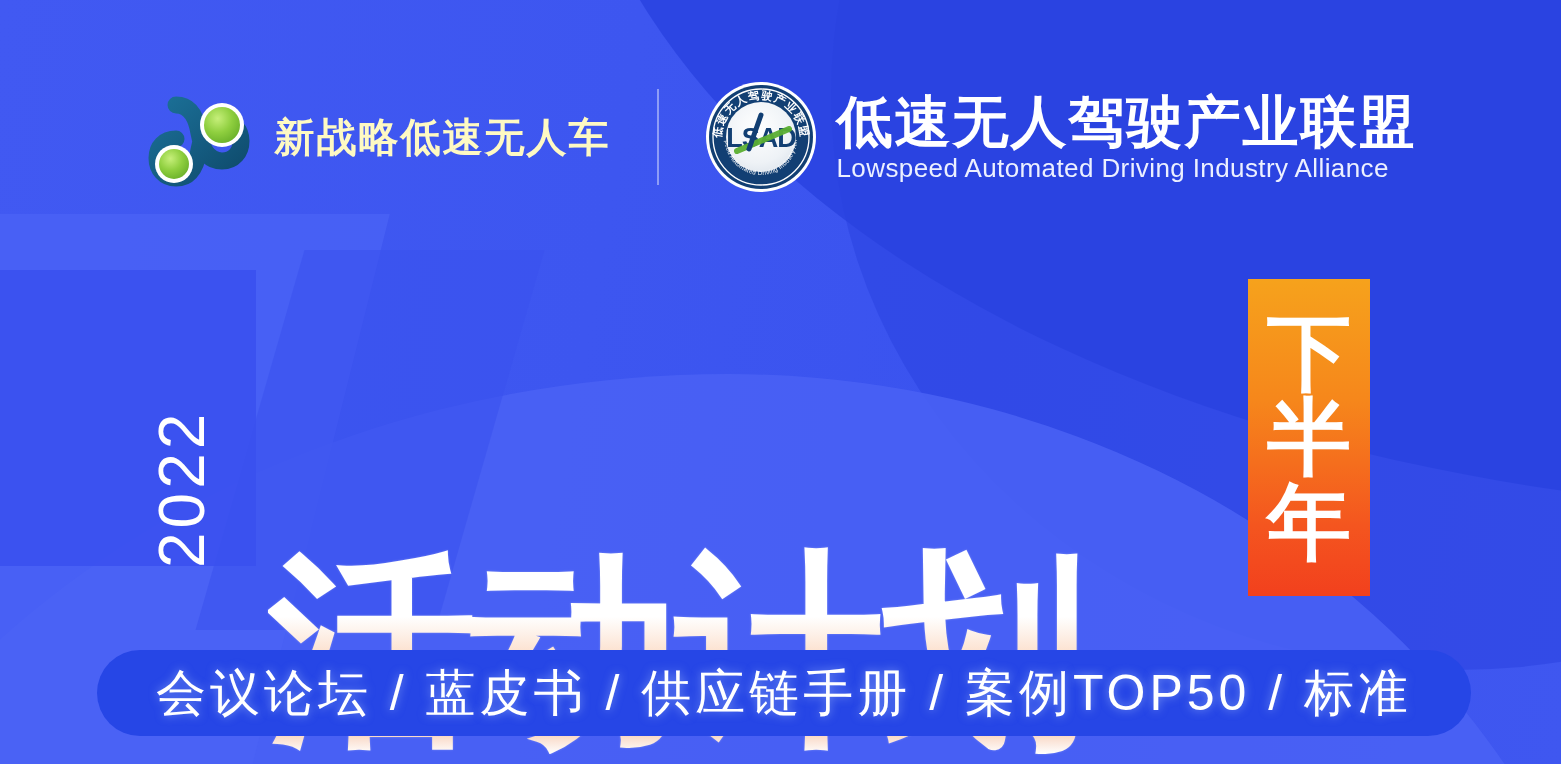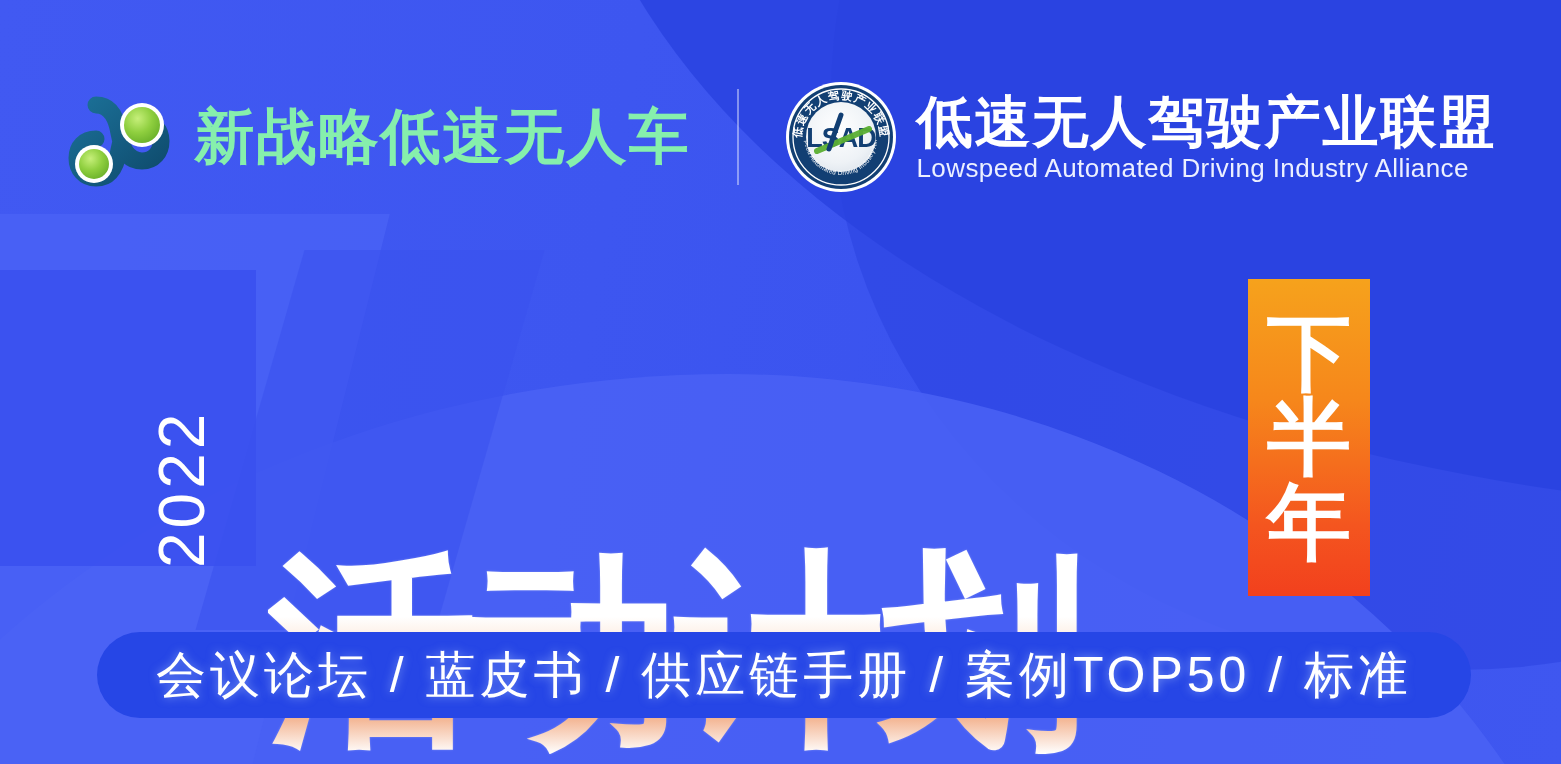--- a/index.html
+++ b/index.html
@@ -81,22 +81,22 @@
     align-items:center;
     justify-content:center;
     gap:0px;
   }
   .brand-left {
     display:flex; align-items:center; gap:22px;
     padding-right:46px;
   }
   .brand-logo-mark { width:108px; height:108px; position:relative; flex:none; }
   .brand-left-name {
-    color:#86efac;
-    font-size:60px;
+    color:#fef9c3;
+    font-size:40px;
     font-weight:700;
     letter-spacing:2px;
     white-space:nowrap;
     line-height:1;
   }
   .divider {
     width:2px; height:96px;
     background:rgba(255,255,255,.42);
     flex:none;
   }
@@ -174,21 +174,21 @@
     color:#ffffff;
     font-size:84px;
     font-weight:800;
     line-height:.98;
     letter-spacing:0;
   }
 
   
   .topics-pill {
     position:absolute;
-    left:97px; top:632px;
+    left:97px; top:650px;
     width:1374px; height:86px;
     background:#2646e6;
     border-radius:43px;
     display:flex;
     align-items:center;
     justify-content:center;
   }
   .topics-text {
     color:#ffffff;
     font-size:50px;

